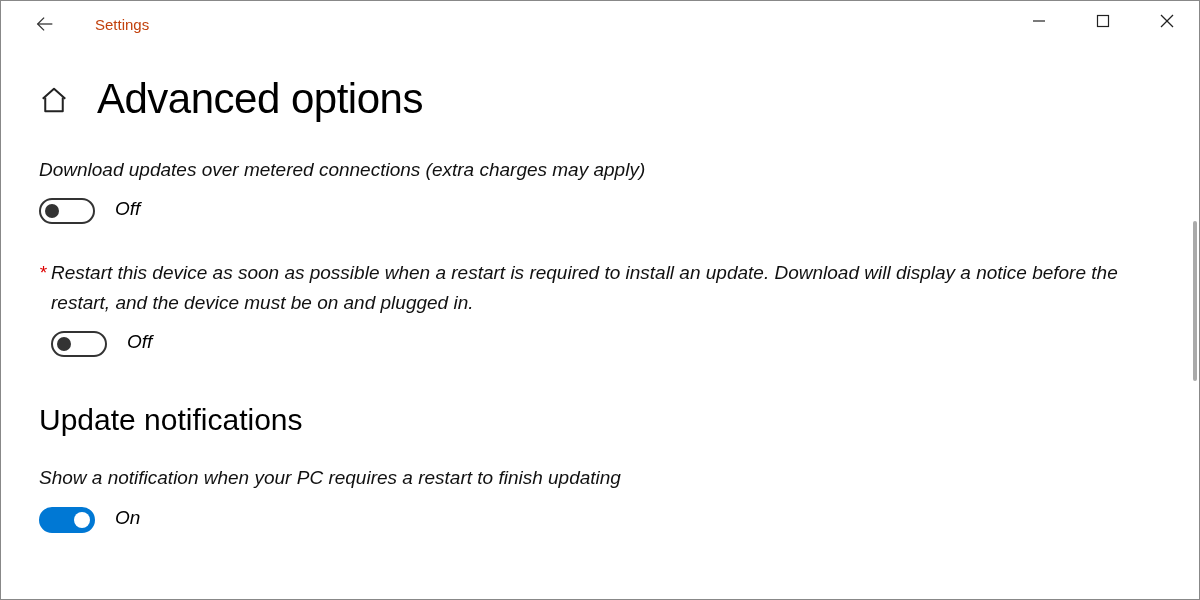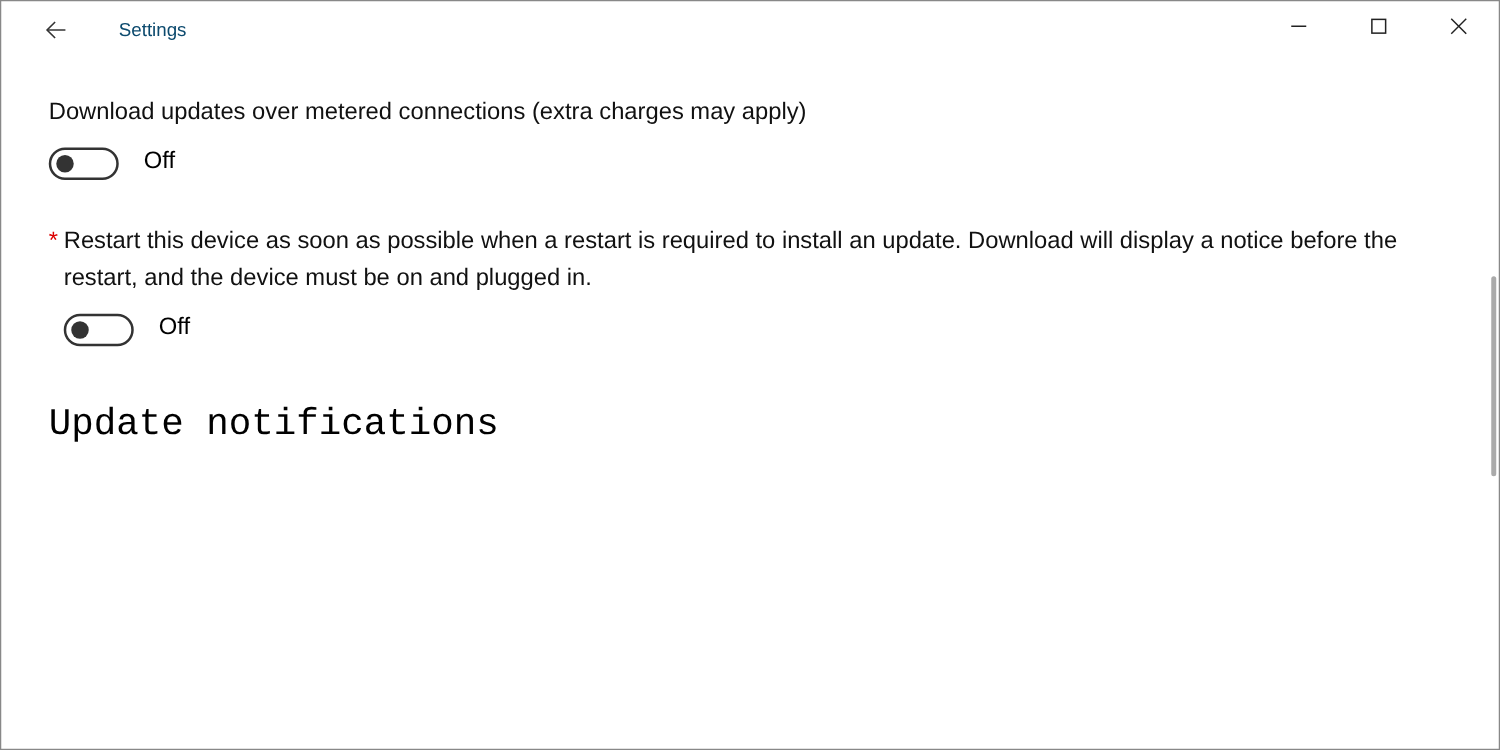--- a/index.html
+++ b/index.html
@@ -23,21 +23,21 @@
       width: 40px;
       height: 40px;
       display: flex;
       align-items: center;
       justify-content: center;
       cursor: pointer;
     }
     .title-text {
       margin-left: 30px;
       font-size: 15px;
-      color: #0c4a6e;
+      color: #c2410c;
     }
     .window-controls {
       position: absolute;
       right: 0;
       top: 0;
       display: flex;
     }
     .win-btn {
       width: 64px;
       height: 40px;
@@ -58,20 +58,21 @@
       margin-right: 28px;
       margin-top: 6px;
     }
     .page-title {
       font-size: 42px;
       font-weight: 400;
       letter-spacing: -0.5px;
     }
     .setting-block {
       margin-bottom: 34px;
+      font-style: italic;
     }
     .setting-label {
       font-size: 19px;
       color: #111;
       line-height: 1.55;
       margin-bottom: 14px;
     }
     .indented-label {
       padding-left: 12px;
       position: relative;
@@ -122,21 +123,20 @@
     }
     .toggle-text {
       font-size: 19px;
     }
     .indented-toggle { margin-left: 12px; }
     .section-heading {
       font-size: 30px;
       font-weight: 400;
       margin-top: 46px;
       margin-bottom: 26px;
-      font-family: Liberation Mono, monospace;
     }
     .scrollbar {
       position: absolute;
       right: 2px;
       top: 220px;
       width: 4px;
       height: 160px;
       background: #aaa;
       border-radius: 2px;
     }
@@ -167,20 +167,29 @@
       <svg width="14" height="14" viewBox="0 0 14 14" stroke="#222" stroke-width="1.2">
           <line x1="1" y1="1" x2="13" y2="13"></line>
           <line x1="13" y1="1" x2="1" y2="13"></line>
         </svg>
     </div>
   </div>
 </div>
 
 <div class="content">
 
+  <div class="page-header">
+    <span class="home-icon">
+      <svg width="30" height="30" viewBox="0 0 24 24" fill="none" stroke="#222" stroke-width="1.6" stroke-linejoin="round">
+        <path d="M3 11 L12 3 L21 11"></path>
+        <path d="M5 10 V21 H19 V10"></path>
+      </svg>
+    </span>
+    <h1 class="page-title">Advanced options</h1>
+  </div>
 
   <div class="setting-block">
     <div class="setting-label">Download updates over metered connections (extra charges may apply)</div>
     <div class="toggle-row">
       <div class="toggle off">
           <div class="knob"></div>
         </div>
       <span class="toggle-text">Off</span>
     </div>
   </div>
@@ -193,16 +202,25 @@
     <div class="toggle-row indented-toggle">
       <div class="toggle off">
           <div class="knob"></div>
         </div>
       <span class="toggle-text">Off</span>
     </div>
   </div>
 
   <h2 class="section-heading">Update notifications</h2>
 
+  <div class="setting-block">
+    <div class="setting-label">Show a notification when your PC requires a restart to finish updating</div>
+    <div class="toggle-row">
+      <div class="toggle on">
+          <div class="knob"></div>
+        </div>
+      <span class="toggle-text">On</span>
+    </div>
+  </div>
 
 </div>
 
 <div class="scrollbar"></div>
 
 </body></html>

